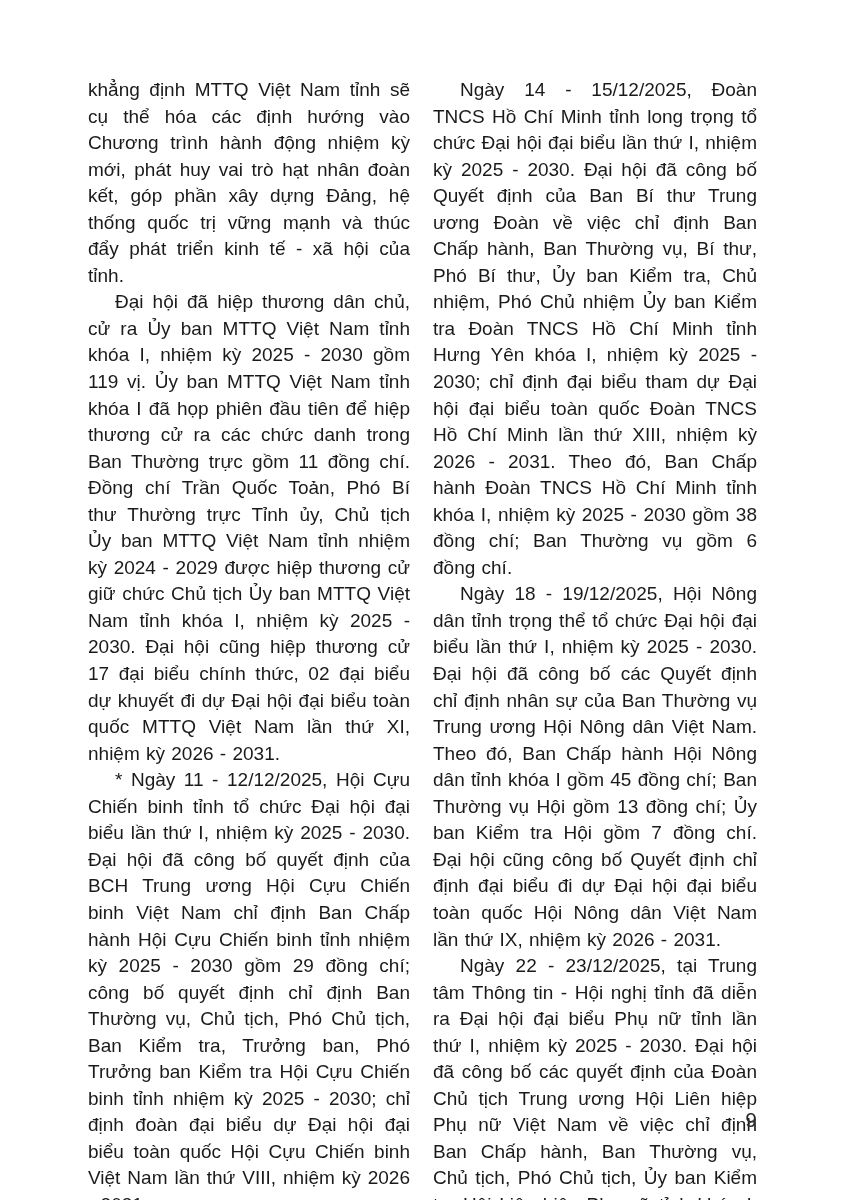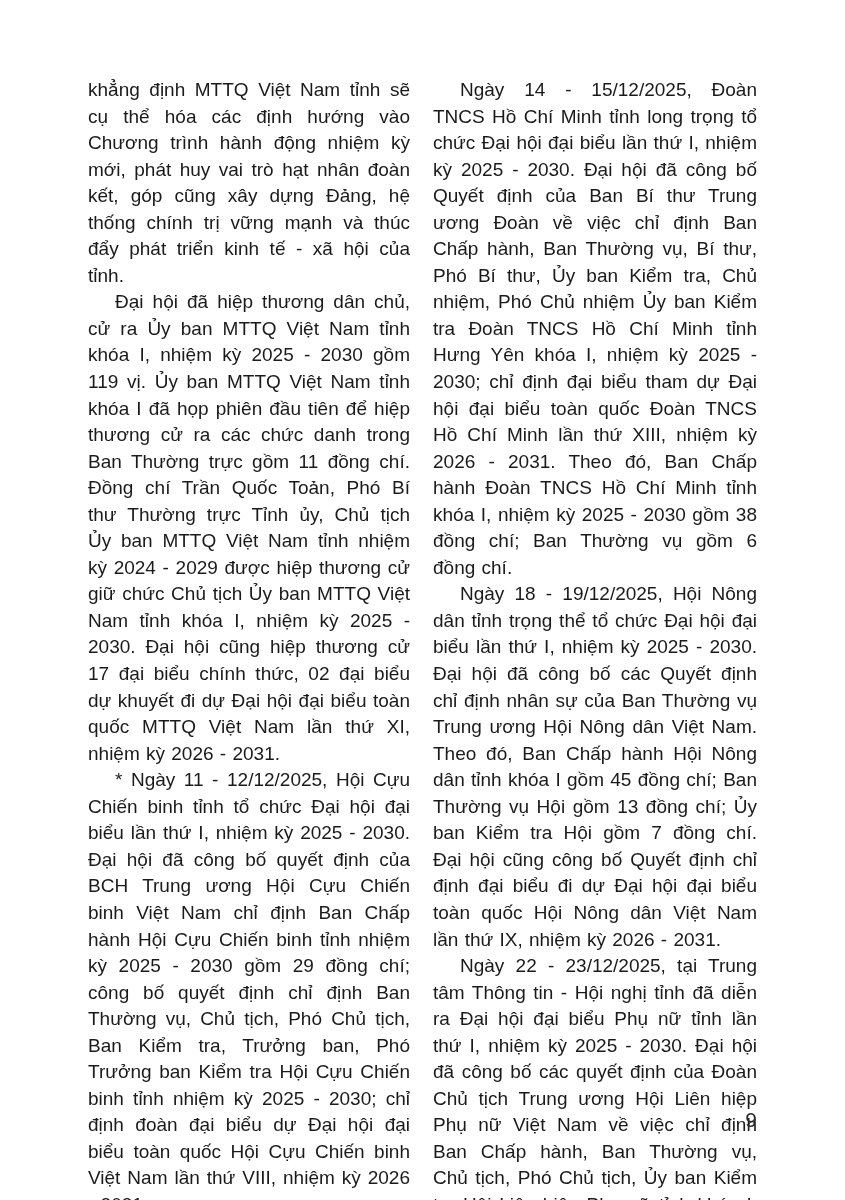--- a/index.html
+++ b/index.html
@@ -52,21 +52,21 @@
   }
 </style>
 </head>
 <body>
 
 <div class="page">
 
   <div class="text-columns">
 
     <div class="col col-left">
-      <p class="para continuation">khẳng định MTTQ Việt Nam tỉnh sẽ cụ thể hóa các định hướng vào Chương trình hành động nhiệm kỳ mới, phát huy vai trò hạt nhân đoàn kết, góp cũng xây dựng Đảng, hệ thống chính trị vững mạnh và thúc đẩy phát triển kinh tế - xã hội của tỉnh.</p>
+      <p class="para continuation">khẳng định MTTQ Việt Nam tỉnh sẽ cụ thể hóa các định hướng vào Chương trình hành động nhiệm kỳ mới, phát huy vai trò hạt nhân đoàn kết, góp phần xây dựng Đảng, hệ thống quốc trị vững mạnh và thúc đẩy phát triển kinh tế - xã hội của tỉnh.</p>
       <p class="para">Đại hội đã hiệp thương dân chủ, cử ra Ủy ban MTTQ Việt Nam tỉnh khóa I, nhiệm kỳ 2025 - 2030 gồm 119 vị. Ủy ban MTTQ Việt Nam tỉnh khóa I đã họp phiên đầu tiên để hiệp thương cử ra các chức danh trong Ban Thường trực gồm 11 đồng chí. Đồng chí Trần Quốc Toản, Phó Bí thư Thường trực Tỉnh ủy, Chủ tịch Ủy ban MTTQ Việt Nam tỉnh nhiệm kỳ 2024 - 2029 được hiệp thương cử giữ chức Chủ tịch Ủy ban MTTQ Việt Nam tỉnh khóa I, nhiệm kỳ 2025 - 2030. Đại hội cũng hiệp thương cử 17 đại biểu chính thức, 02 đại biểu dự khuyết đi dự Đại hội đại biểu toàn quốc MTTQ Việt Nam lần thứ XI, nhiệm kỳ 2026 - 2031.</p>
       <p class="para">* Ngày 11 - 12/12/2025, Hội Cựu Chiến binh tỉnh tổ chức Đại hội đại biểu lần thứ I, nhiệm kỳ 2025 - 2030. Đại hội đã công bố quyết định của BCH Trung ương Hội Cựu Chiến binh Việt Nam chỉ định Ban Chấp hành Hội Cựu Chiến binh tỉnh nhiệm kỳ 2025 - 2030 gồm 29 đồng chí; công bố quyết định chỉ định Ban Thường vụ, Chủ tịch, Phó Chủ tịch, Ban Kiểm tra, Trưởng ban, Phó Trưởng ban Kiểm tra Hội Cựu Chiến binh tỉnh nhiệm kỳ 2025 - 2030; chỉ định đoàn đại biểu dự Đại hội đại biểu toàn quốc Hội Cựu Chiến binh Việt Nam lần thứ VIII, nhiệm kỳ 2026 - 2031.</p>
     </div>
 
     <div class="col col-right">
       <p class="para">Ngày 14 - 15/12/2025, Đoàn TNCS Hồ Chí Minh tỉnh long trọng tổ chức Đại hội đại biểu lần thứ I, nhiệm kỳ 2025 - 2030. Đại hội đã công bố Quyết định của Ban Bí thư Trung ương Đoàn về việc chỉ định Ban Chấp hành, Ban Thường vụ, Bí thư, Phó Bí thư, Ủy ban Kiểm tra, Chủ nhiệm, Phó Chủ nhiệm Ủy ban Kiểm tra Đoàn TNCS Hồ Chí Minh tỉnh Hưng Yên khóa I, nhiệm kỳ 2025 - 2030; chỉ định đại biểu tham dự Đại hội đại biểu toàn quốc Đoàn TNCS Hồ Chí Minh lần thứ XIII, nhiệm kỳ 2026 - 2031. Theo đó, Ban Chấp hành Đoàn TNCS Hồ Chí Minh tỉnh khóa I, nhiệm kỳ 2025 - 2030 gồm 38 đồng chí; Ban Thường vụ gồm 6 đồng chí.</p>
       <p class="para">Ngày 18 - 19/12/2025, Hội Nông dân tỉnh trọng thể tổ chức Đại hội đại biểu lần thứ I, nhiệm kỳ 2025 - 2030. Đại hội đã công bố các Quyết định chỉ định nhân sự của Ban Thường vụ Trung ương Hội Nông dân Việt Nam. Theo đó, Ban Chấp hành Hội Nông dân tỉnh khóa I gồm 45 đồng chí; Ban Thường vụ Hội gồm 13 đồng chí; Ủy ban Kiểm tra Hội gồm 7 đồng chí. Đại hội cũng công bố Quyết định chỉ định đại biểu đi dự Đại hội đại biểu toàn quốc Hội Nông dân Việt Nam lần thứ IX, nhiệm kỳ 2026 - 2031.</p>
       <p class="para">Ngày 22 - 23/12/2025, tại Trung tâm Thông tin - Hội nghị tỉnh đã diễn ra Đại hội đại biểu Phụ nữ tỉnh lần thứ I, nhiệm kỳ 2025 - 2030. Đại hội đã công bố các quyết định của Đoàn Chủ tịch Trung ương Hội Liên hiệp Phụ nữ Việt Nam về việc chỉ định Ban Chấp hành, Ban Thường vụ, Chủ tịch, Phó Chủ tịch, Ủy ban Kiểm tra Hội Liên hiệp Phụ nữ tỉnh khóa I, nhiệm</p>
     </div>
 

